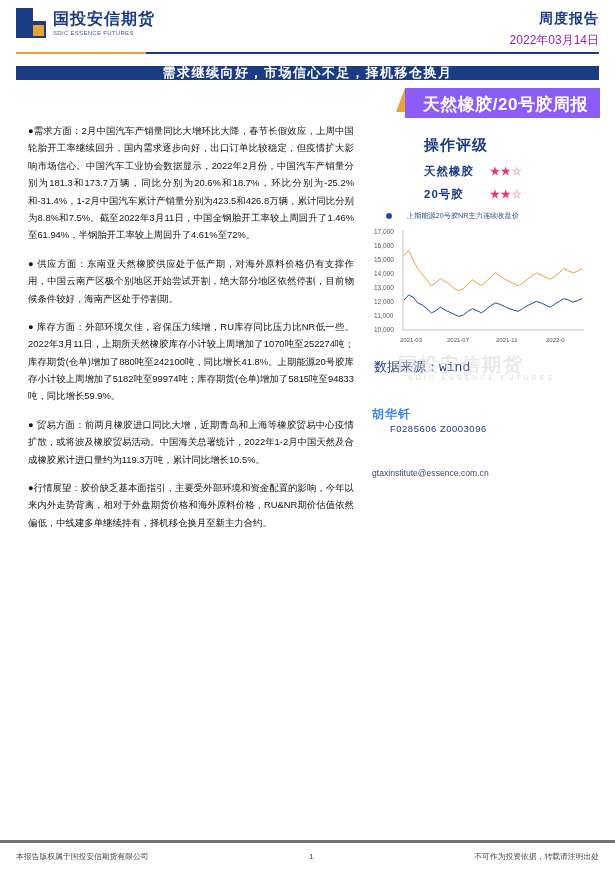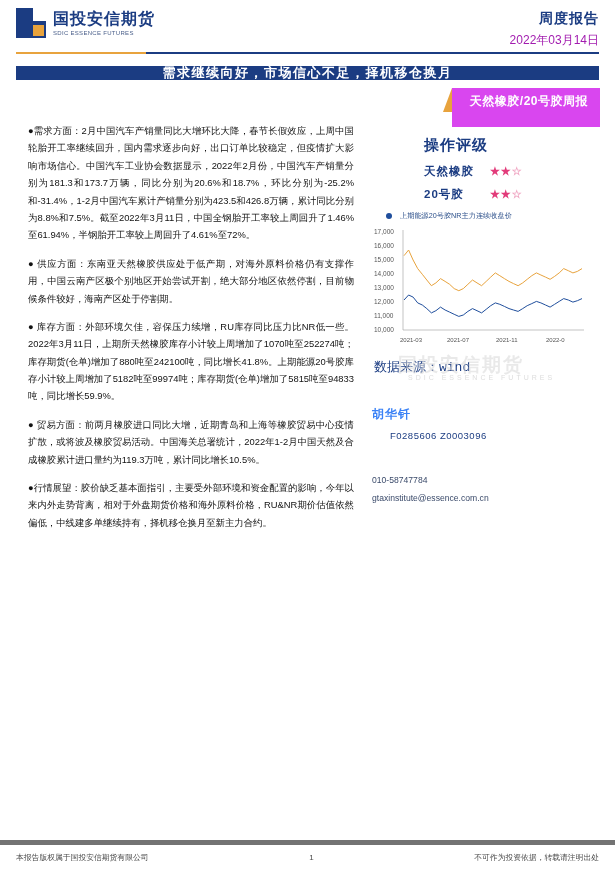--- a/index.html
+++ b/index.html
@@ -90,26 +90,26 @@
     font-weight: bold;
     letter-spacing: 1.5px;
     display: flex;
     align-items: center;
     justify-content: center;
     position: relative;
   }
   .band-tag {
     position: absolute;
     right: -1px; top: 22px;
-    background: #d946ef;
+    background: #8b5cf6;
     color: #ffffff;
-    font-size: 12px;
+    font-size: 17px;
     font-weight: bold;
     letter-spacing: 0.5px;
-    padding: 5px 12px 17px 18px;
+    padding: 5px 12px 2px 18px;
     white-space: nowrap;
   }
   .band-tag::before {
     content: "";
     position: absolute;
     left: -9px; top: 0;
     border-top: 24px solid transparent;
     border-right: 9px solid #e8a33d;
   }
 
@@ -164,41 +164,40 @@
     font-weight: bold;
     color: #1b3c82;
     letter-spacing: 0.5px;
   }
   .chart-wrap {
     margin-top: 8px;
     position: relative;
     height: 170px;
   }
   .legend { font-size: 7.2px; color: #2b4f8a; line-height: 1.6; padding-left: 14px;}
-  .legend-item { display: flex; align-items: center; gap: 8px; white-space: nowrap; }
+  .legend-item { display: flex; align-items: center; gap: 15px; white-space: nowrap; }
   .dot { width: 6px; height: 6px; border-radius: 50%; display: inline-block; }
   .dot.blue { background: #1f4e9c; }
   .dot.orange { background: #e8a33d; }
   .chart-svg { display: block; margin-top: 2px; }
   .chart-src {
     font-size: 13px;
     color: #1b3c82;
     margin-top: 6px;
     padding-left: 2px;
     font-family: Liberation Mono, monospace;
   }
   .author {
     margin-top: 26px;
     font-size: 12px;
     font-weight: bold;
     color: #3b82f6;
     letter-spacing: 1px;
   }
   .lic {
-    margin-top: 7px;
     font-size: 9.5px;
     color: #1b3c82;
     letter-spacing: 0.5px;
     padding-left: 18px;
   }
   .contact {
     margin-top: 30px;
     font-size: 8.6px;
     color: #3a4a6a;
     line-height: 2.1;
@@ -222,21 +221,21 @@
     letter-spacing: 3px;
     pointer-events: none;
   }
 
   
   .footer {
     position: absolute;
     left: 0; right: 0; bottom: 0;
     height: 30px;
     padding: 0 16px;
-    border-top: 5px solid #737373;
+    border-top: 3px solid #737373;
     display: flex;
     align-items: center;
     justify-content: space-between;
     font-size: 7.8px;
     color: #4a4a4a;
   }
   .footer .page { font-size: 8px; color: #4a4a4a; }
 </style>
 </head>
 <body>
@@ -323,21 +322,20 @@
           <text x="174" y="118">2022-0</text>
         </g>
       </svg>
       <div class="chart-src">数据来源：wind</div>
     </div>
 
     <div class="author">胡华钎</div>
     <div class="lic">F0285606  Z0003096</div>
 
     <div class="contact">
-      <div>010-58747784</div>
       <div>gtaxinstitute@essence.com.cn</div>
     </div>
   </div>
 </div>
 
 <div class="watermark">国投安信期货</div>
 <div class="watermark2">SDIC ESSENCE FUTURES</div>
 
 <div class="footer">
   <span>本报告版权属于国投安信期货有限公司</span>

